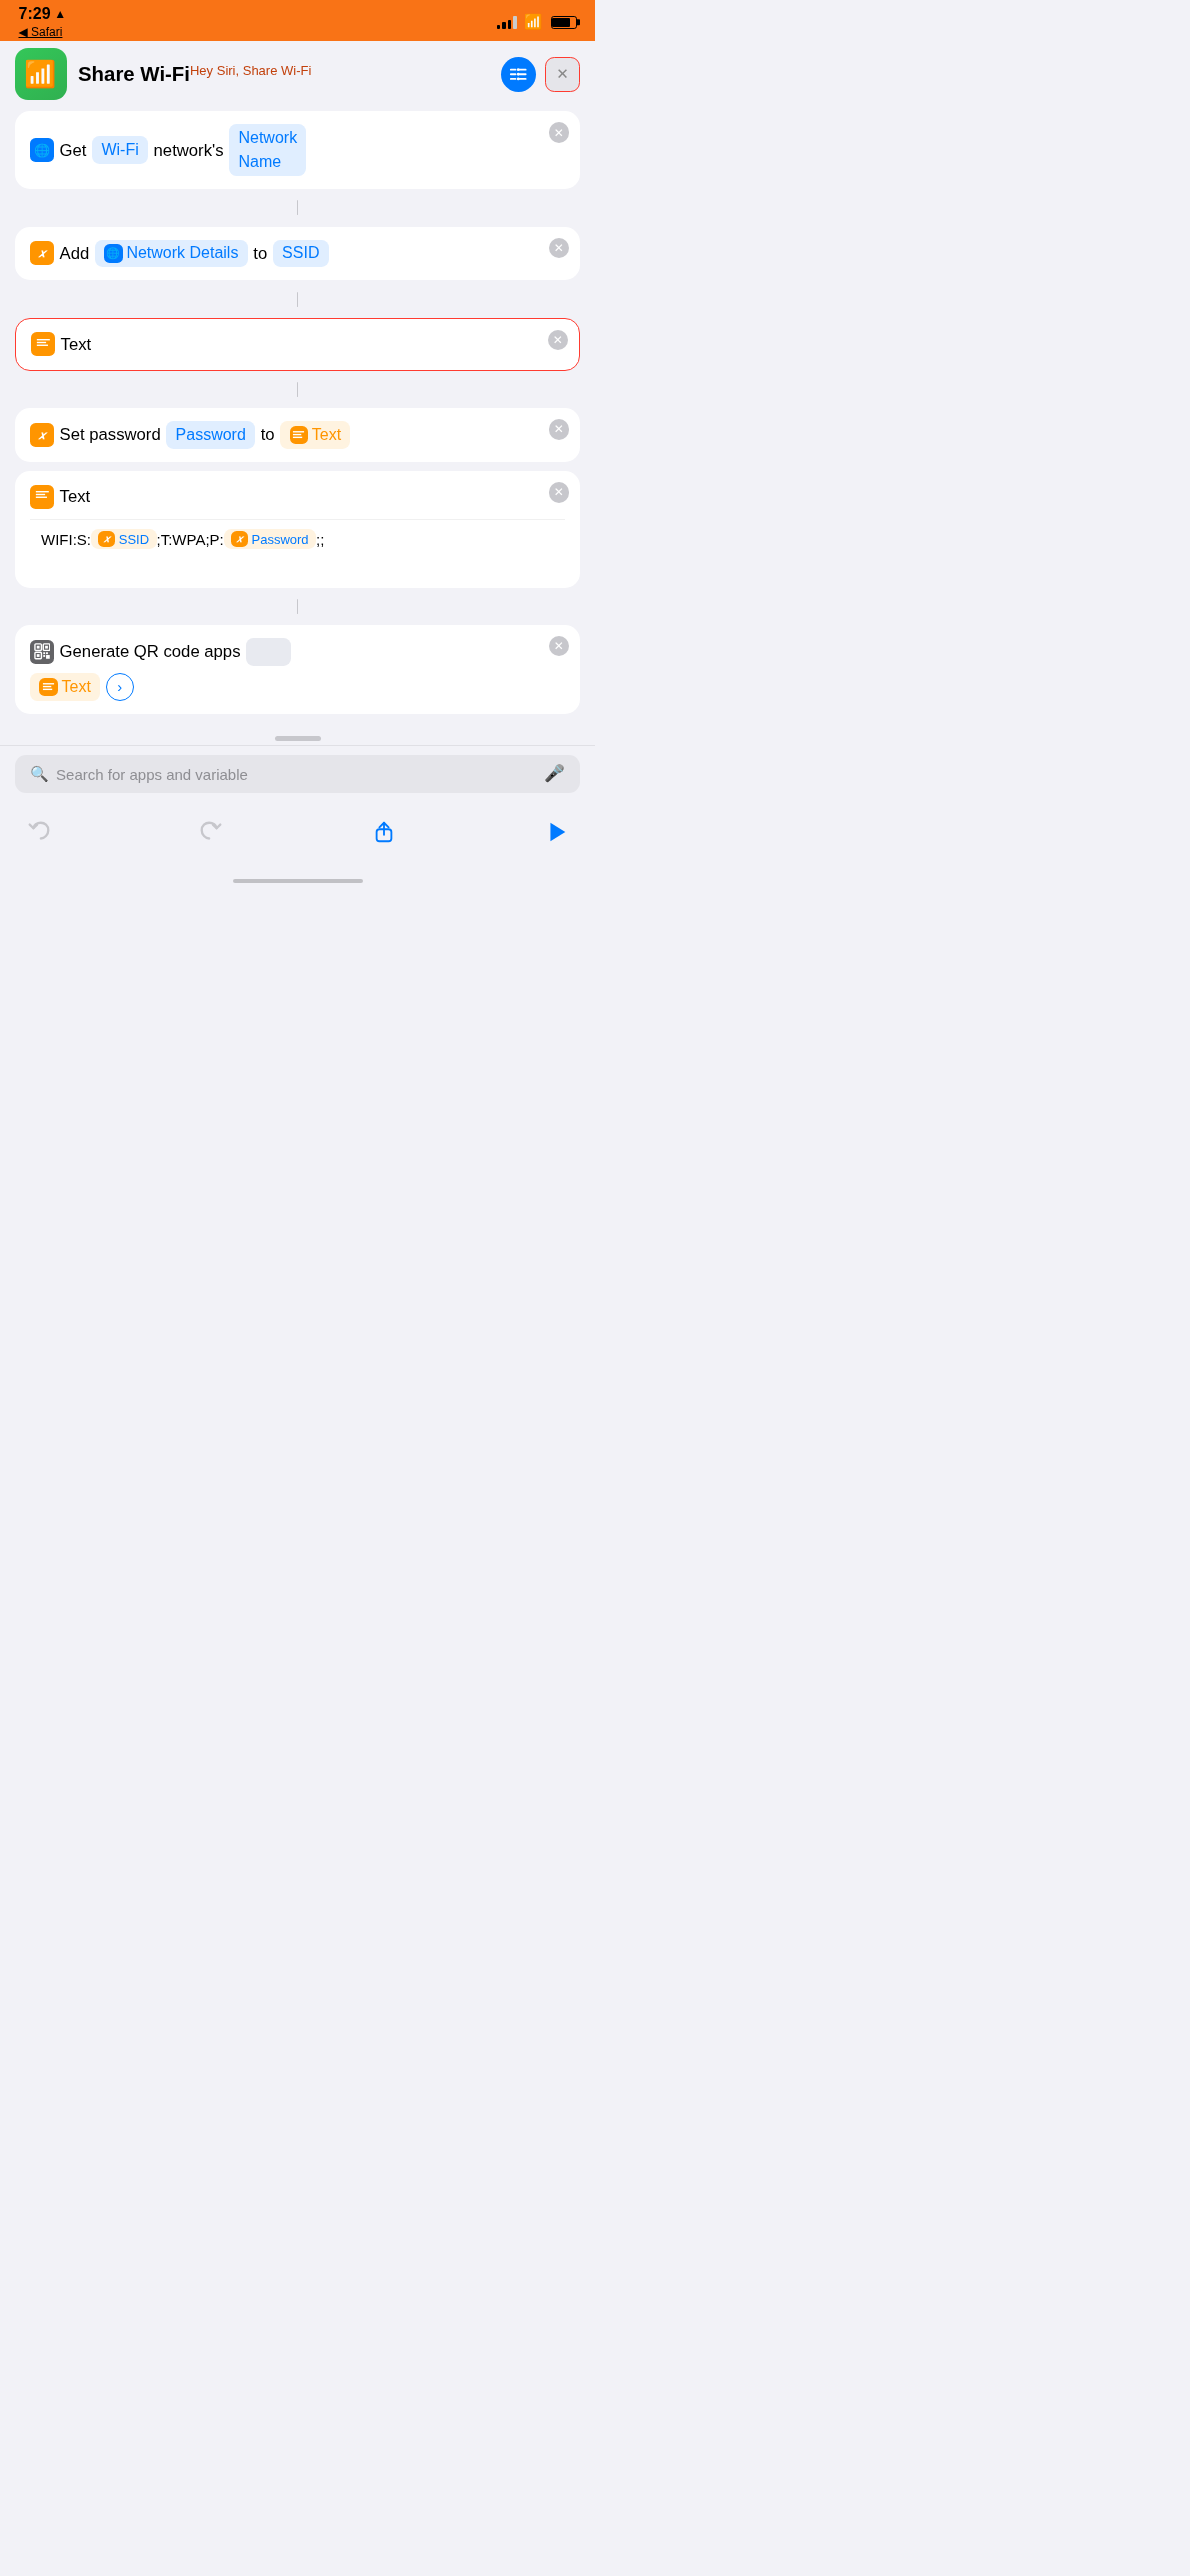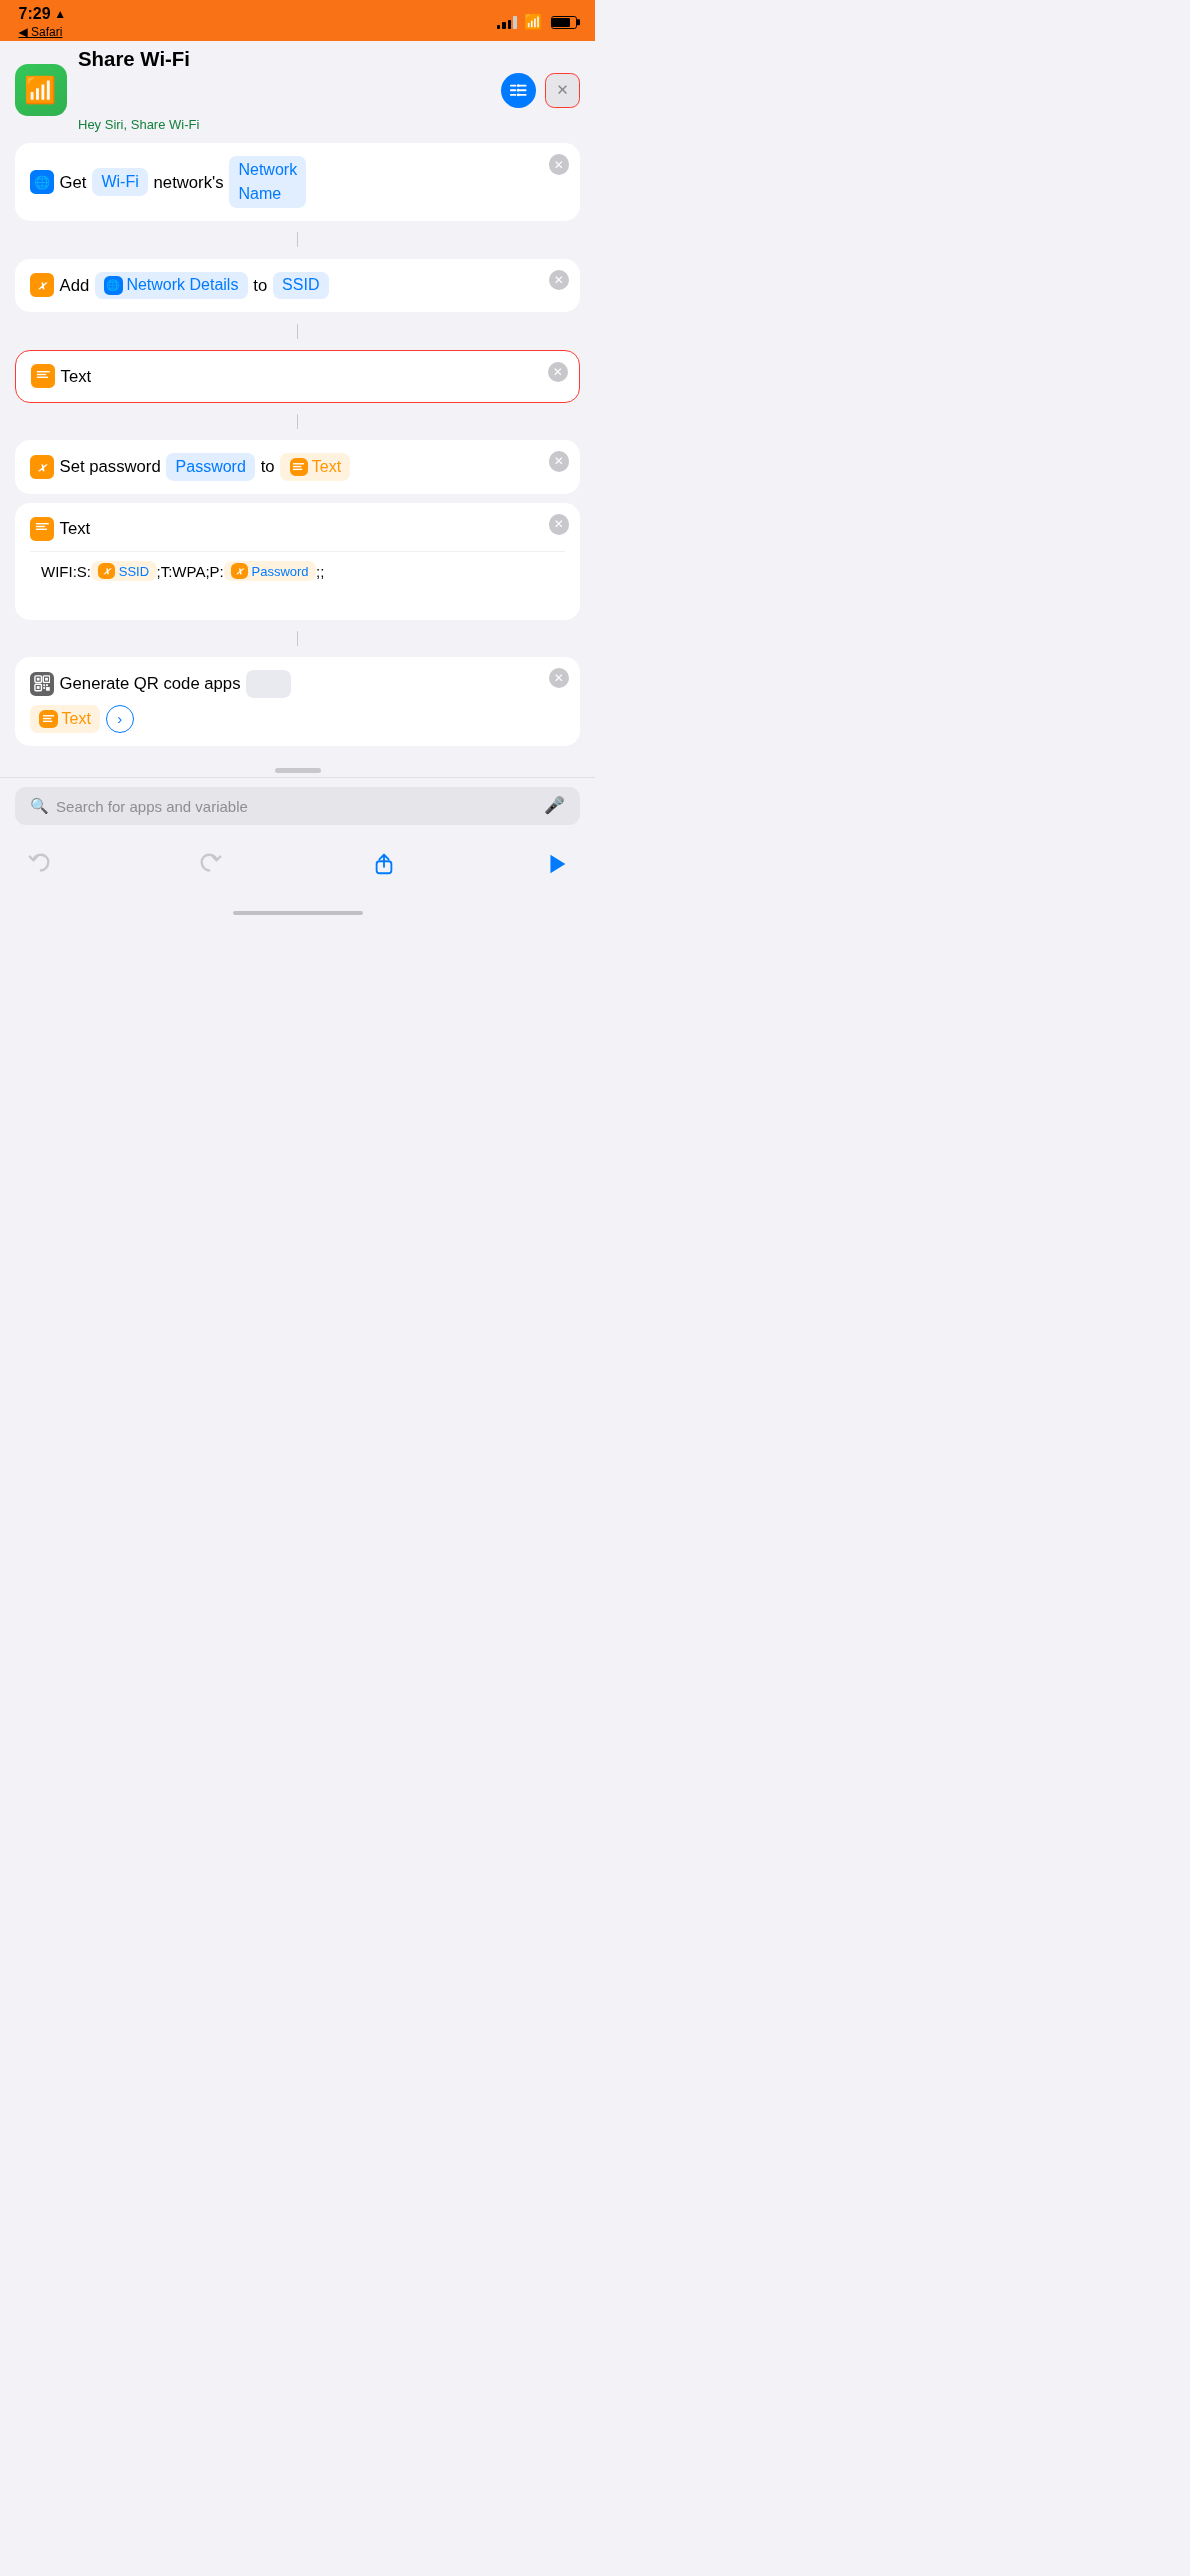--- a/index.html
+++ b/index.html
@@ -112,31 +112,30 @@
       display: flex;
       align-items: center;
       justify-content: center;
     }
     .app-icon .wifi-symbol {
       color: white;
       font-size: 26px;
     }
     .app-title-area {
       display: flex;
-      flex-direction: column;
-      gap: 46px;
+      flex-direction: row;
     }
     .app-title {
       font-size: 20.4px;
       font-weight: 700;
       color: #000;
     }
     .app-subtitle {
       font-size: 13px;
-      color: #15803d;
+      color: #c2410c;
     }
     .header-buttons {
       display: flex;
       align-items: center;
       gap: 9.3px;
     }
     .settings-btn {
       width: 35px;
       height: 35px;
       background: #007aff;

